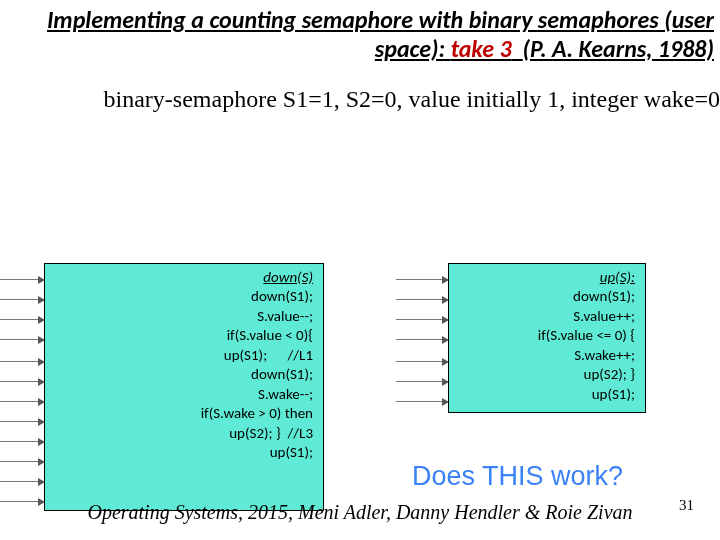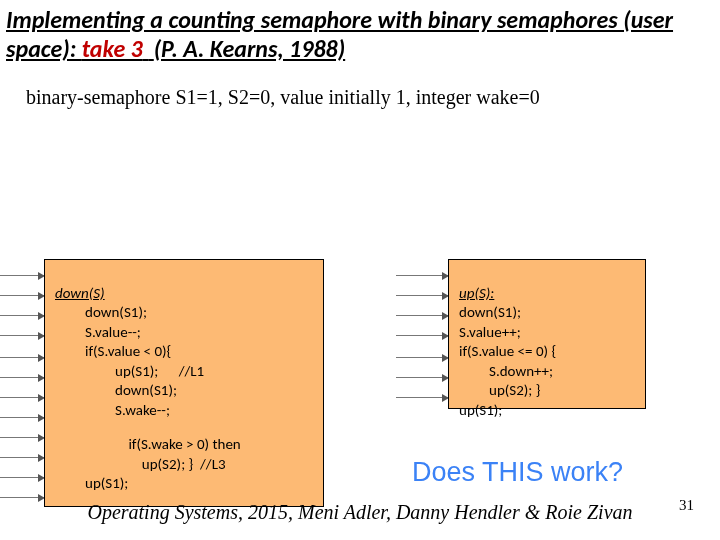--- a/index.html
+++ b/index.html
@@ -1,46 +1,46 @@
 <!DOCTYPE html>
 <html><head>
 <meta charset="utf-8">
 <style>
-  * { box-sizing: border-box; margin: 0; padding: 0; }
+  * { box-sizing: border-box; margin: 0; padding: 0; text-align: right; }
   body {
     width: 720px; height: 540px;
     font-family: "Calibri", "Segoe UI", Arial, sans-serif;
     background: #fff; color: #000;
     position: relative; overflow: hidden;
   }
   .title {
     padding: 6px 6px 2px 6px;
     font-size: 24px; line-height: 1.2;
     font-style: italic; font-weight: 600;
     text-decoration: underline; text-underline-offset: 2px;
   }
   .title .take { color: #c00000; }
   .title .ref { font-style: italic; font-weight: 600; }
   .init-line {
     padding: 20px 0 0 26px;
     font-family: "Times New Roman", Times, serif;
-    font-size: 20px;
+    font-size: 24px;
   }
   .content { position: relative; width: 100%; }
   .codebox {
     position: absolute; border: 1px solid #000;
     font-family: "Calibri", "Segoe UI", Arial, sans-serif;
     font-size: 15px; line-height: 1.3;
-    padding: 24px 10px 10px 10px; background: #fdba74;
+    padding: 4px 10px 10px 10px; background: #5eead4;
   }
   .codebox .hdr { font-style: italic; text-decoration: underline; }
   .codebox .ln { white-space: pre; }
   .ind1 { padding-left: 30px; }
   .ind2 { padding-left: 60px; }
-  .ind3 { padding-left: 70px; margin-top: 15px; }
+  .ind3 { padding-left: 70px; }
   .ind4 { padding-left: 80px; }
   #left-box  { left: 44px;  top: 150px; width: 280px; height: 248px; }
   #right-box { left: 448px; top: 150px; width: 198px; height: 150px; }
   .arrow {
     position: absolute; height: 1px; width: 44px;
     background: #777;
   }
   .arrow::after {
     content: ""; position: absolute; right: -1px; top: -3px;
     border-left: 7px solid #555;
@@ -113,21 +113,21 @@
         <div class="ln ind1">up(S1);</div>
       </div>
   </div>
 
   <div id="right-box" class="codebox">
     <div class="hdr">up(S):</div>
     <div id="up-lines">
         <div class="ln ">down(S1);</div>
         <div class="ln ">S.value++;</div>
         <div class="ln ">if(S.value &lt;= 0) {</div>
-        <div class="ln ind1">S.down++;</div>
+        <div class="ln ind1">S.wake++;</div>
         <div class="ln ind1">up(S2); }</div>
         <div class="ln ">up(S1);</div>
       </div>
   </div>
 
   <div class="question">Does THIS work?</div>
 </div>
 
 <div class="footer">Operating Systems, 2015, Meni Adler, Danny Hendler &amp; Roie Zivan</div>
 <div class="pagenum">31</div>

